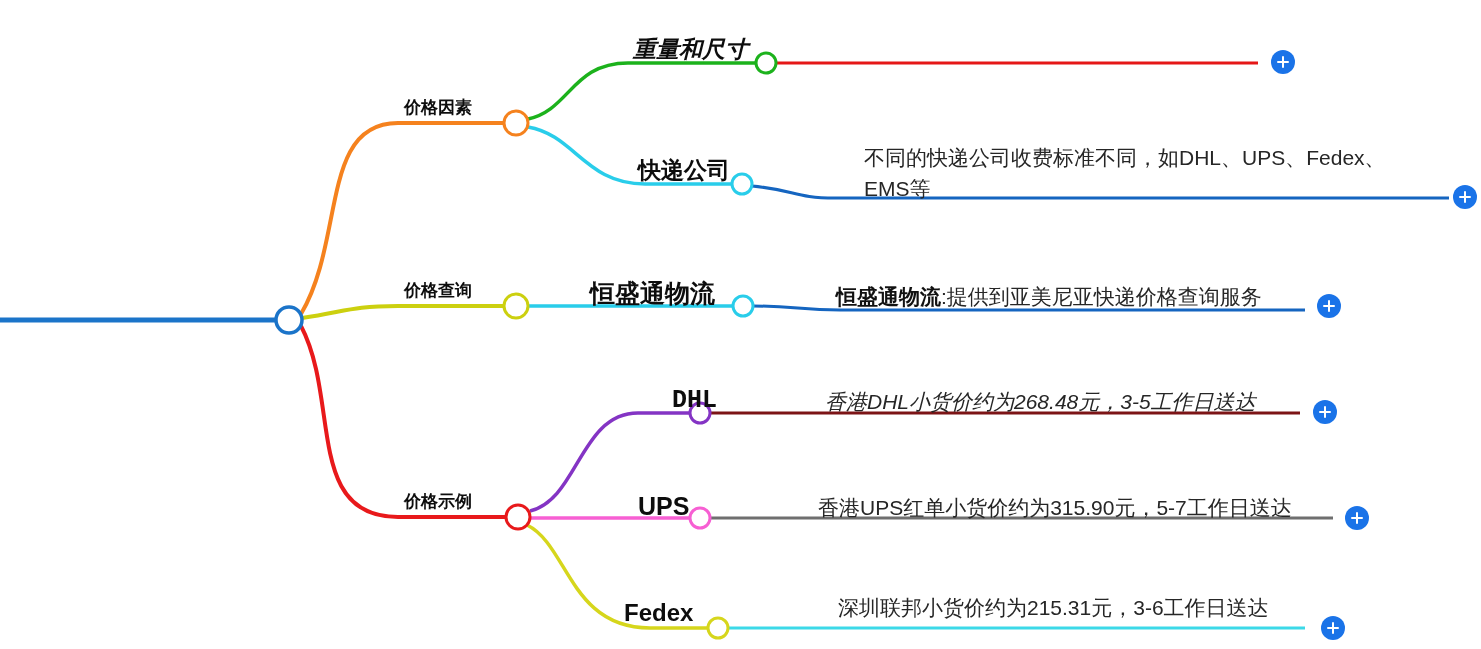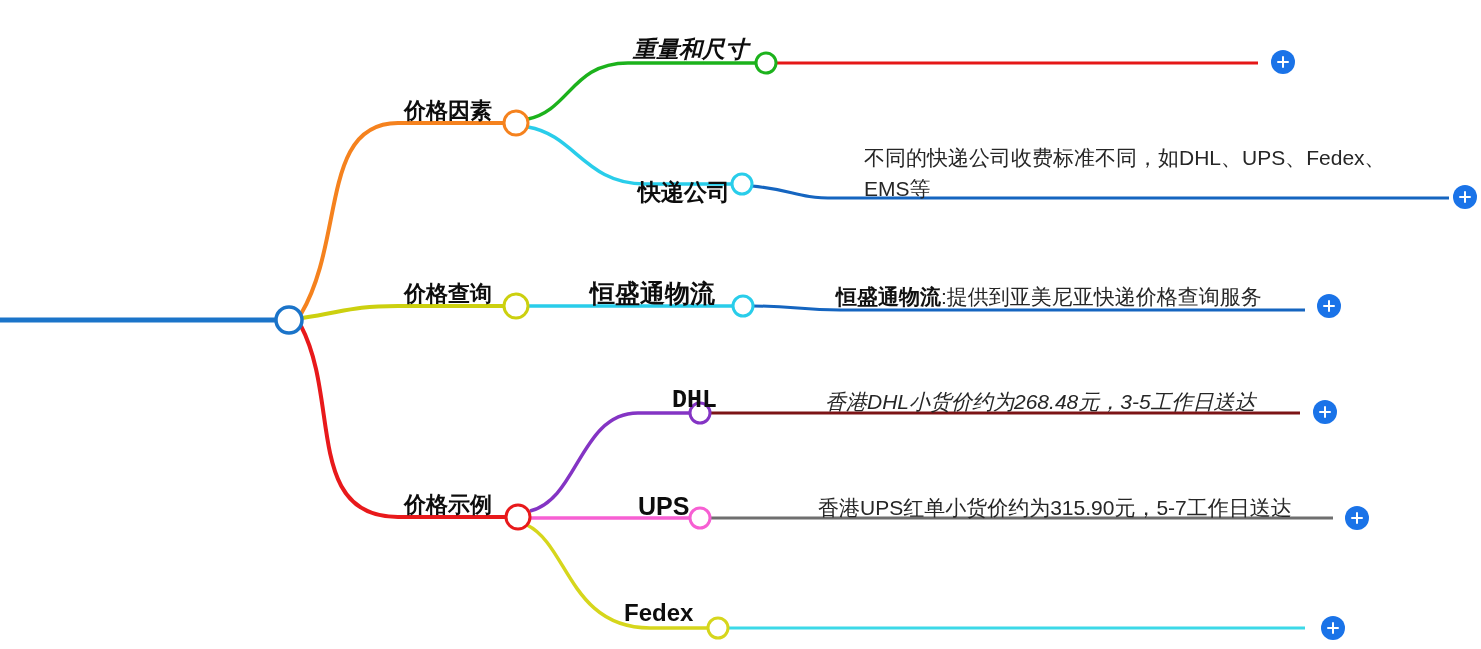--- a/index.html
+++ b/index.html
@@ -3,21 +3,21 @@
 <meta charset="utf-8">
 <style>
   html,body{margin:0;padding:0;background:#ffffff;}
   #canvas{
     position:relative;width:1481px;height:649px;background:#ffffff;overflow:hidden;
     font-family:"Liberation Sans","DejaVu Sans",sans-serif;
   }
   #wires{position:absolute;left:0;top:0;z-index:1;}
   .label{position:absolute;z-index:2;color:#0d0d0d;font-weight:bold;white-space:nowrap;}
   .root-label{font-size:23px;letter-spacing:.5px;}
-  .l1-label{font-size:22px;}
+  .l1-label{font-size:17px;}
   .l2-label{font-size:23px;}
   .latin-label{font-size:25px;}
   .note{position:absolute;z-index:2;color:#262626;font-weight:400;font-size:21px;white-space:nowrap;}
   .note-wrap{white-space:pre-line;line-height:31px;}
   .note .strong{font-weight:bold;color:#111;}
   .plus-btn{
     position:absolute;z-index:3;width:24px;height:24px;border-radius:50%;
     background:#1a73e8;cursor:pointer;
   }
   .plus-icon{position:absolute;left:0;top:0;width:100%;height:100%;display:block;}
@@ -62,31 +62,32 @@
     <circle cx="700" cy="518" r="10" fill="#ffffff" stroke="#f75fd3" stroke-width="3"></circle>
     <circle cx="718" cy="628" r="10" fill="#ffffff" stroke="#d6d61c" stroke-width="3"></circle>
   </svg>
 
 
   <div class="label l1-label" style="left:404px;top:96px;">价格因素</div>
   <div class="label l1-label" style="left:404px;top:279px;">价格查询</div>
   <div class="label l1-label" style="left:404px;top:490px;">价格示例</div>
 
   <div class="label l2-label" style="left:633px;top:34px;font-style:italic;">重量和尺寸</div>
-  <div class="label l2-label" style="left:638px;top:155px;margin-top:22px;">快递公司</div>
+  <div class="label l2-label" style="left:638px;top:155px;">快递公司</div>
   <div class="label l2-label" style="left:590px;top:277px;font-size:25px;">恒盛通物流</div>
   <div class="label latin-label" style="left:672px;top:386px;font-family:Liberation Mono, monospace;">DHL</div>
   <div class="label latin-label" style="left:638px;top:492px;">UPS</div>
   <div class="label latin-label" style="left:624px;top:599px;font-size:24px;">Fedex</div>
 
   <div class="note note-wrap" style="left:864px;top:142px;">不同的快递公司收费标准不同，如DHL、UPS、Fedex、
 EMS等</div>
   <div class="note" style="left:836px;top:283px;"><span class="strong">恒盛通物流</span><span>:提供到亚美尼亚快递价格查询服务</span></div>
   <div class="note" style="left:825px;top:388px;font-style:italic;">香港DHL小货价约为268.48元，3-5工作日送达</div>
   <div class="note" style="left:818px;top:494px;">香港UPS红单小货价约为315.90元，5-7工作日送达</div>
+  <div class="note" style="left:838px;top:594px;">深圳联邦小货价约为215.31元，3-6工作日送达</div>
 
   <div class="plus-btn" style="left:1271px;top:50px;">
       <span class="plus-icon"></span>
     </div>
   <div class="plus-btn" style="left:1453px;top:185px;">
       <span class="plus-icon"></span>
     </div>
   <div class="plus-btn" style="left:1317px;top:294px;">
       <span class="plus-icon"></span>
     </div>

